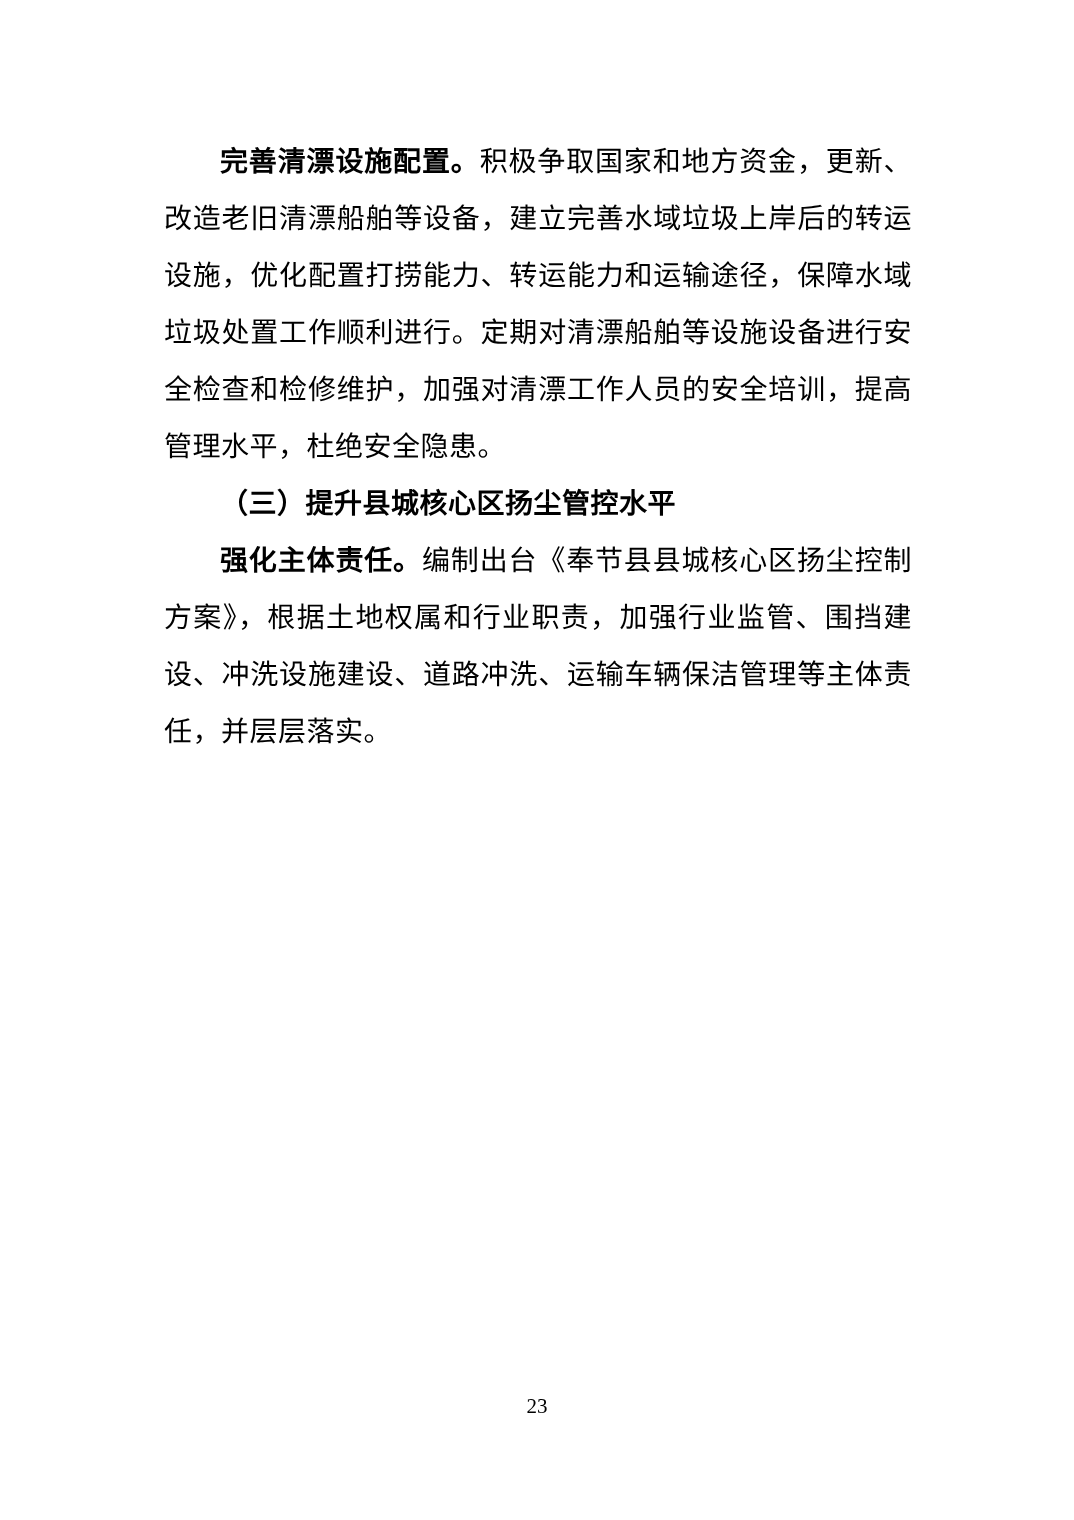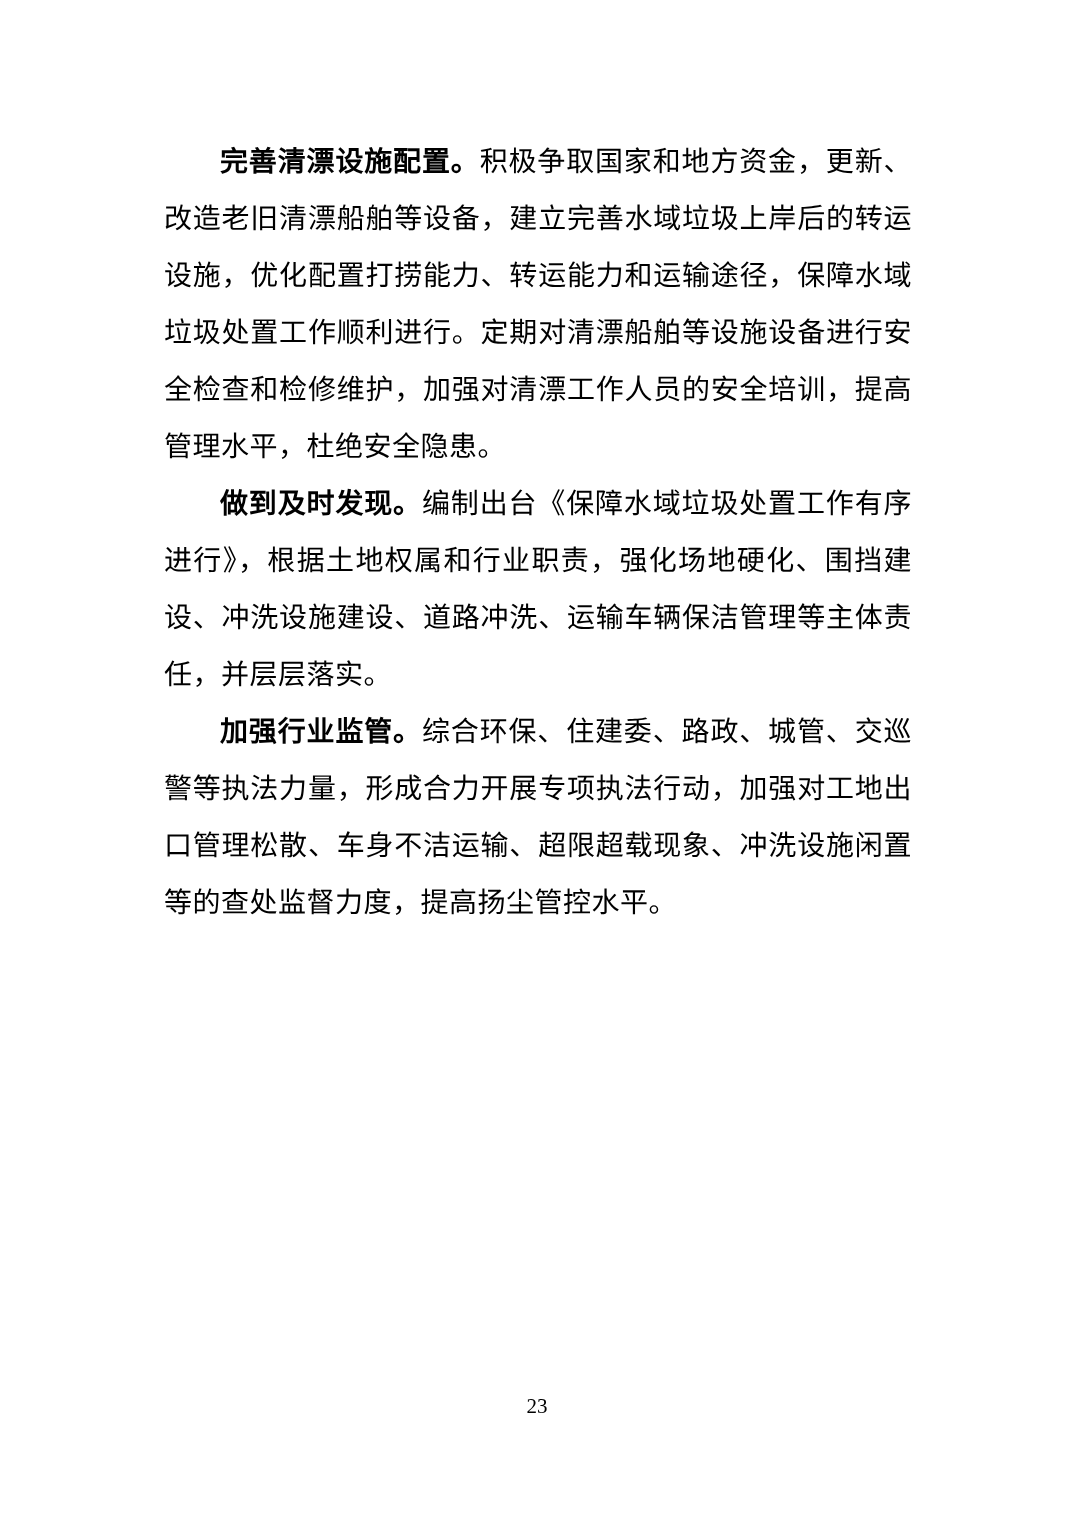--- a/index.html
+++ b/index.html
@@ -61,21 +61,21 @@
 </head>
 <body>
 
 <div class="page">
   <div class="content">
 
     <p class="para"><span class="lead">完善清漂设施配置。</span><span>积极争取国家和地方资金，更新、改造老旧清漂船舶等设备，建立完善水域垃圾上岸后的转运设施，优化配置打捞能力、转运能力和运输途径，保障水域垃圾处置工作顺利进行。定期对清漂船舶等设施设备进行安全检查和检修维护，加强对清漂工作人员的安全培训，提高管理水平，杜绝安全隐患。</span></p>
 
 
 
+    <p class="heading">（三）提升县城核心区扬尘管控水平</p>
 
-    <p class="para"><span class="lead">做到及时发现。</span><span>编制出台《保障水域垃圾处置工作有序进行》，根据土地权属和行业职责，强化场地硬化、围挡建设、冲洗设施建设、道路冲洗、运输车辆保洁管理等主体责任，并层层落实。</span></p>
+    <p class="para"><span class="lead">强化主体责任。</span><span>编制出台《奉节县县城核心区扬尘控制方案》，根据土地权属和行业职责，加强行业监管、围挡建设、冲洗设施建设、道路冲洗、运输车辆保洁管理等主体责任，并层层落实。</span></p>
 
-    <p class="para"><span class="lead">加强行业监管。</span><span>综合环保、住建委、路政、城管、交巡警等执法力量，形成合力开展专项执法行动，加强对工地出口管理松散、车身不洁运输、超限超载现象、冲洗设施闲置等的查处监督力度，提高扬尘管控水平。</span></p>
 
   </div>
 
   <div class="page-number">23</div>
 </div>
 
 </body></html>

